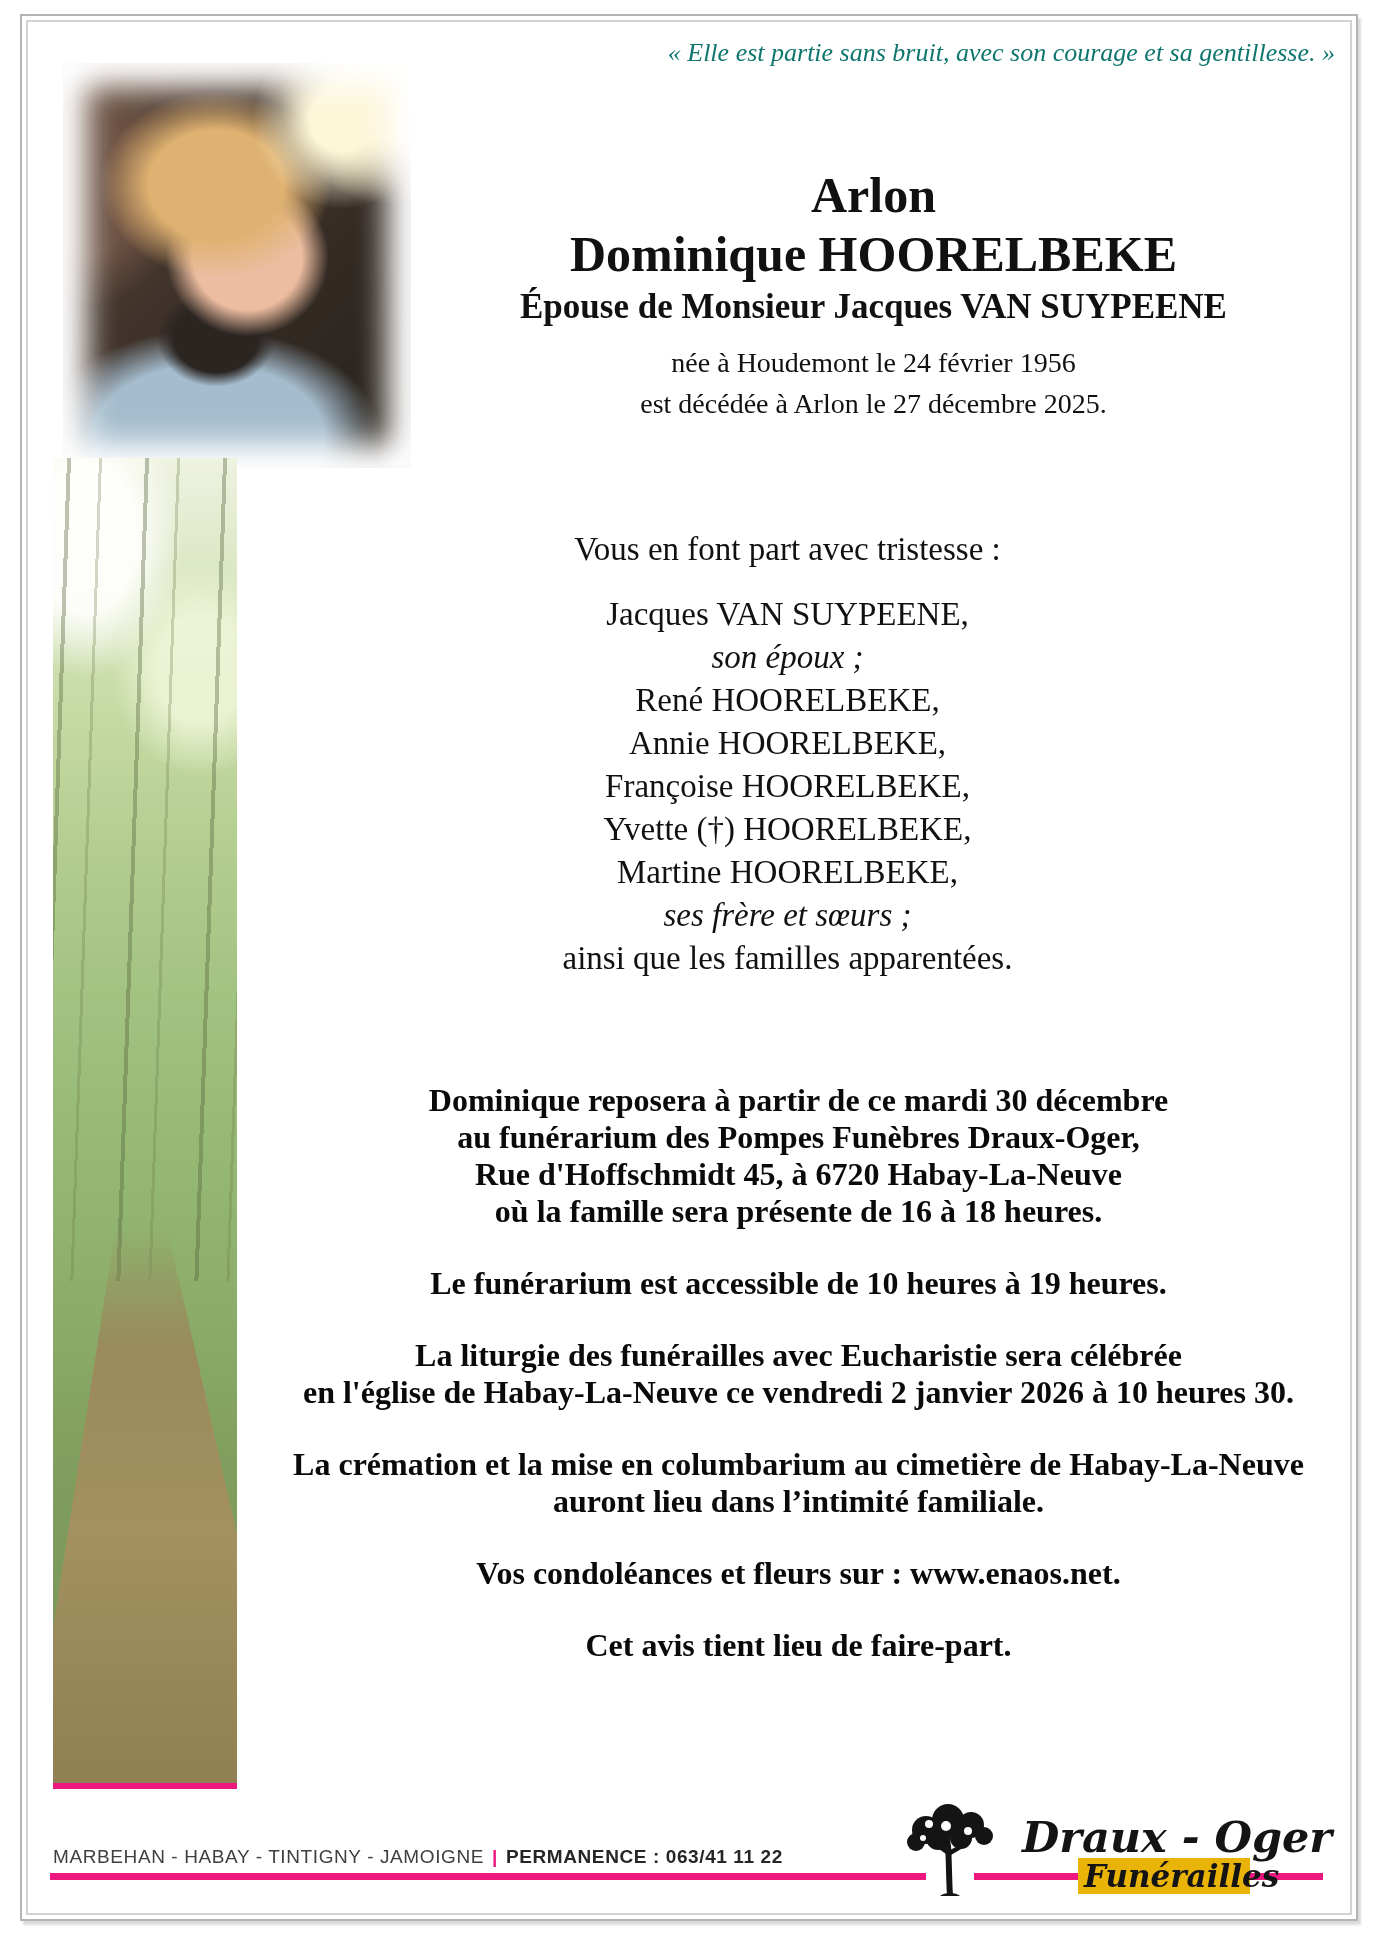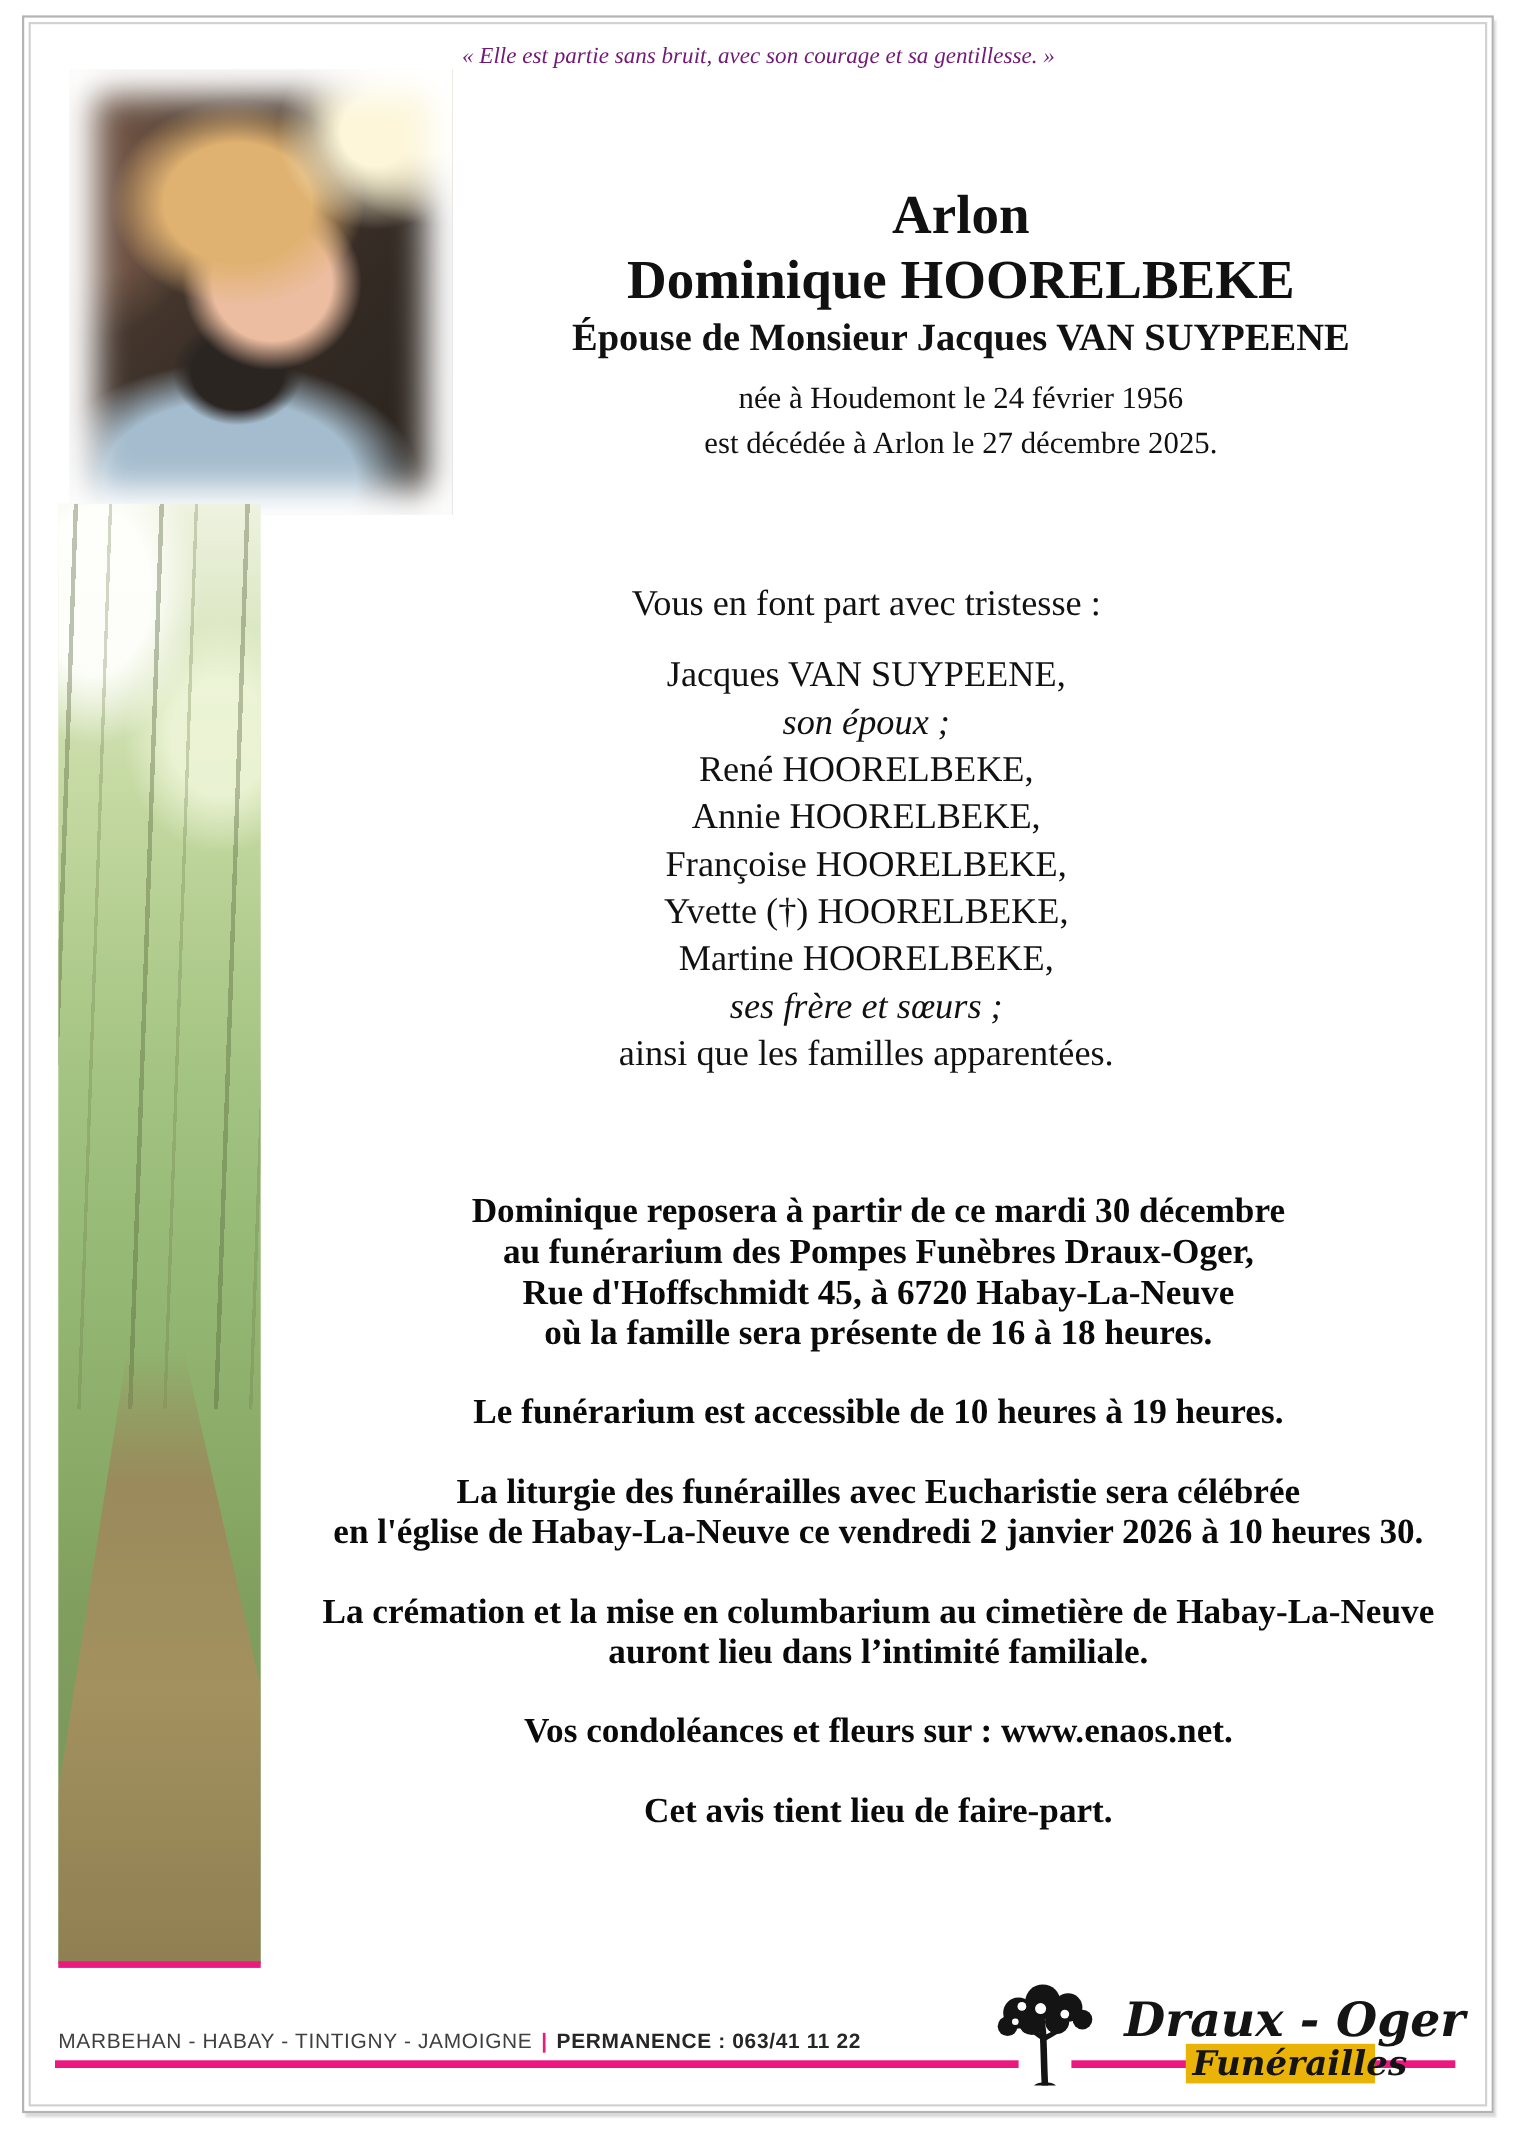--- a/index.html
+++ b/index.html
@@ -54,21 +54,21 @@
     content:"";position:absolute;left:0;bottom:0;width:100%;height:42%;
     background:linear-gradient(to bottom, rgba(150,135,85,0) 0%, #9a8a5c 22%, #a3925f 55%, #8f7f52 100%);
     clip-path:polygon(34% 0%, 62% 0%, 100% 55%, 100% 100%, 0% 100%, 0% 72%);
   }
   .forest-underline{
     position:absolute;left:53px;top:1783px;width:184px;height:6px;
   }
   
   .quote{
     position:absolute;left:420px;right:42px;top:38px;
-    font-size:21px;font-style:italic;color:#701a75;
+    font-size:26px;font-style:italic;text-align:right;color:#0f766e;
   }
   .title-block{
     position:absolute;left:415px;right:45px;top:166px;text-align:center;
   }
   .title-line{font-size:50px;font-weight:bold;line-height:59px;}
   .spouse-line{font-size:35px;font-weight:bold;line-height:46px;}
   .vitals{margin-top:12px;font-size:28px;line-height:41px;}
   .family-block{
     position:absolute;left:243px;right:45px;top:528px;
     font-size:33px;line-height:43px;

